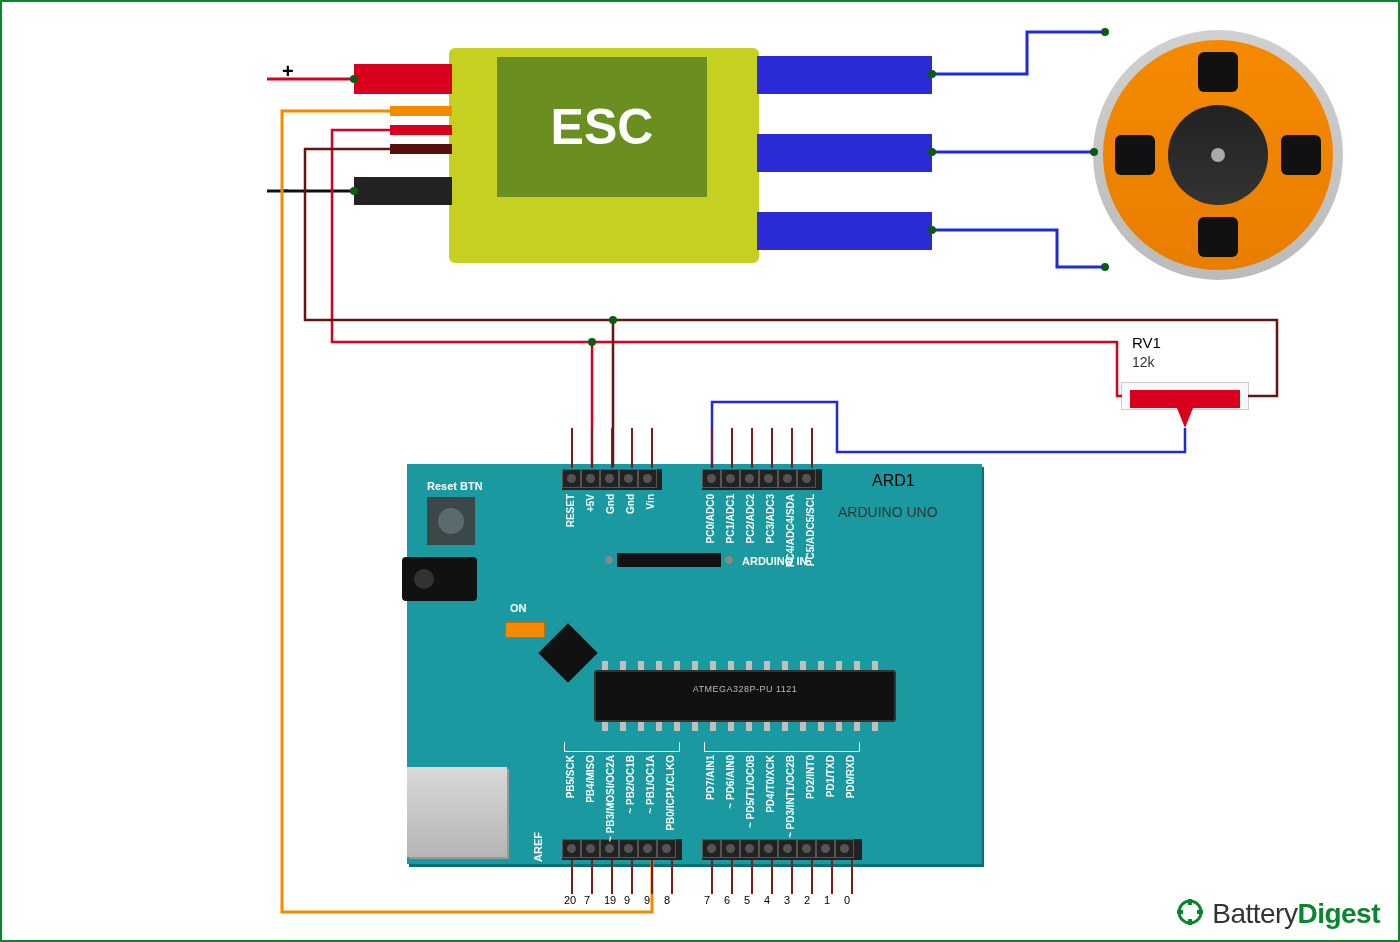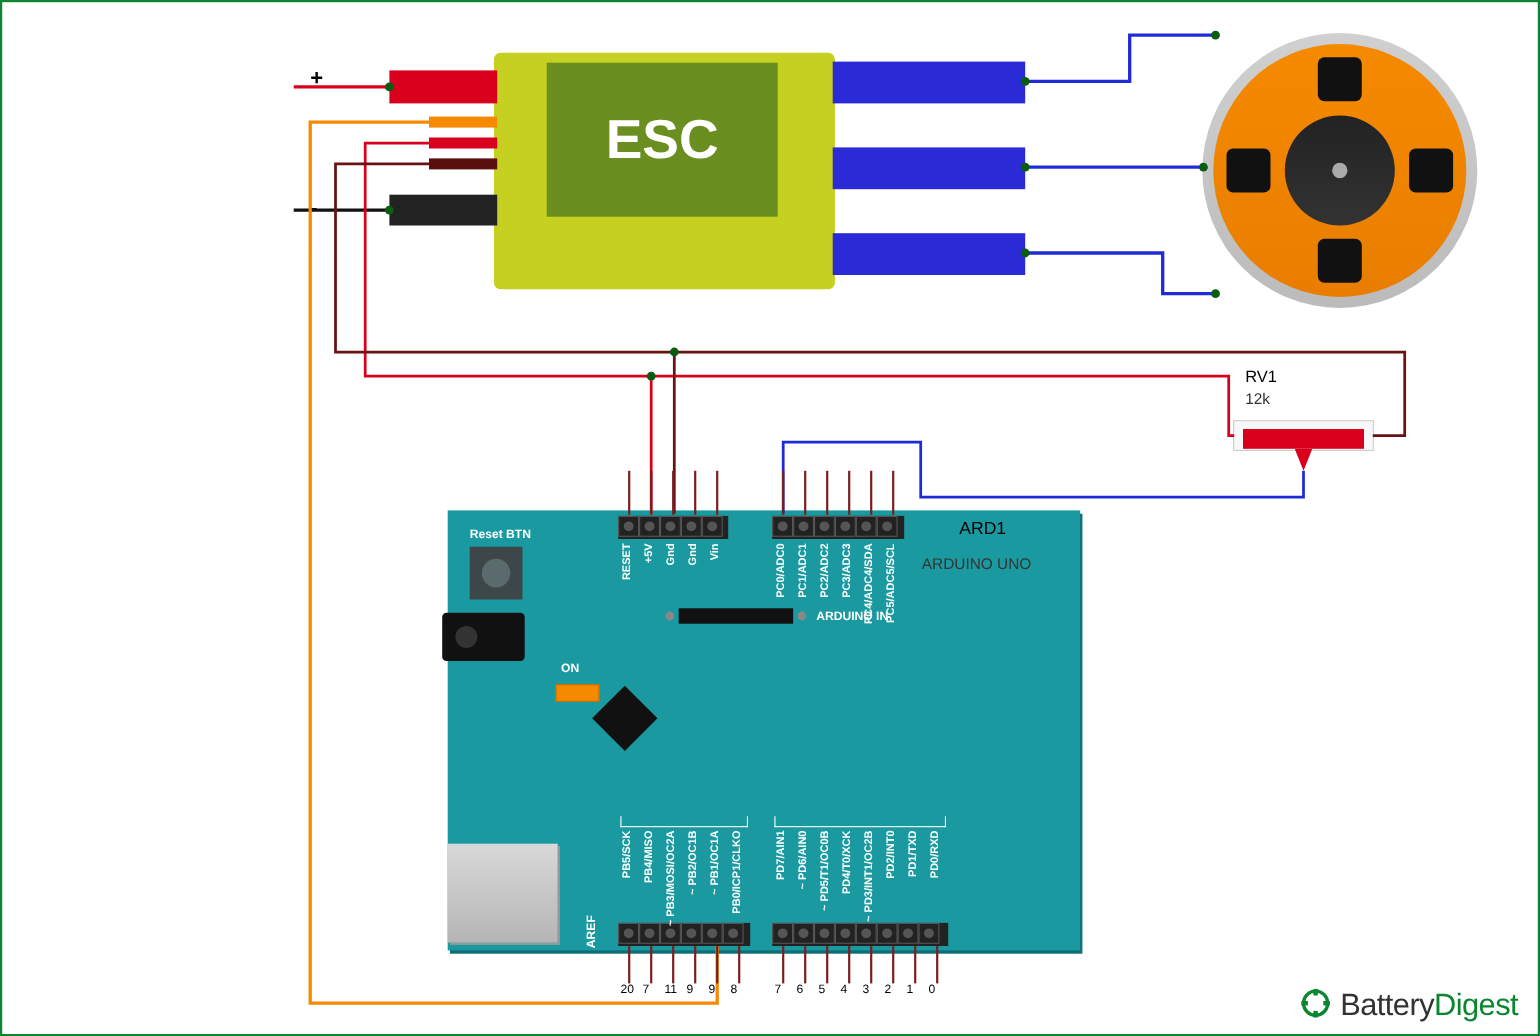--- a/index.html
+++ b/index.html
@@ -62,21 +62,21 @@
   .bracket{ position:absolute; border:1px solid #fff; border-top:none; height:10px;}
 
   
   .pot-body{ position:absolute; left:1128px; top:388px; width:110px; height:18px; background:#d8001c; }
   .pot-wiper{ position:absolute; left:1175px; top:406px; width:16px; height:20px; background:#d8001c; clip-path: polygon(50% 100%, 0 0, 100% 0);}
   .pot-base{ position:absolute; left:1119px; top:380px; width:128px; height:28px; border:1px solid #ccc; background:#f8f8f8;}
 
   .label { position:absolute; font-size:15px; color:#000; }
   .label.small{ font-size:14px; color:#333;}
   .logo { position:absolute; right:18px; bottom:10px; font-size:28px; font-weight:500; color:#333; letter-spacing:-0.5px;}
-  .logo .d { color:#0a8530; font-weight:400;}
+  .logo .d { color:#0a8530; font-weight:700;}
   .node{ position:absolute; width:8px; height:8px; border-radius:50%; background:#0a5c10; transform:translate(-4px,-4px);}
 
   .pinwire{ position:absolute; width:2px; background:#7a1d1d;}
   .pinwireB{ position:absolute; width:2px; background:#7a1d1d;}
 </style>
 </head>
 <body>
 
 <div class="canvas">
 
@@ -120,20 +120,26 @@
       <div class="cir"></div>
     </div>
   <div class="ard-text-small" style="left:425px; top:478px;">Reset BTN</div>
   <div class="layer barrel"></div>
   <div class="layer usb"></div>
   <div class="ard-text-small" style="left:508px; top:600px;">ON</div>
   <div class="layer on-led"></div>
   <div class="layer chip45"></div>
   <div class="diode"></div>
   <div class="ard-text-small" style="left:740px; top:553px;">ARDUINO IN</div>
+  <div class="layer atmega">
+    <div class="legs"></div>
+      <div class="legs2"></div>
+    <div class="txt">ATMEGA328P-PU
+1121</div>
+  </div>
 
   <div class="hdr" style="left:560px; top:467px; width:100px; height:21px;">
     <div class="pinhole"></div>
       <div class="pinhole"></div>
       <div class="pinhole"></div>
       <div class="pinhole"></div>
       <div class="pinhole"></div>
   </div>
 
   <div class="hdr" style="left:700px; top:467px; width:120px; height:21px;">
@@ -202,21 +208,21 @@
       <div class="vert-lbl" style="left: 743px; top: 753px;">~ PD5/T1/OC0B</div>
       <div class="vert-lbl" style="left: 763px; top: 753px;">PD4/T0/XCK</div>
       <div class="vert-lbl" style="left: 783px; top: 753px;">~ PD3/INT1/OC2B</div>
       <div class="vert-lbl" style="left: 803px; top: 753px;">PD2/INT0</div>
       <div class="vert-lbl" style="left: 823px; top: 753px;">PD1/TXD</div>
       <div class="vert-lbl" style="left: 843px; top: 753px;">PD0/RXD</div>
     </div>
   <div id="digL-outer">
       <div class="num-lbl" style="left: 562px; top: 892px;">20</div>
       <div class="num-lbl" style="left: 582px; top: 892px;">7</div>
-      <div class="num-lbl" style="left: 602px; top: 892px;">11</div>
+      <div class="num-lbl" style="left: 602px; top: 892px;">19</div>
       <div class="num-lbl" style="left: 622px; top: 892px;">9</div>
       <div class="num-lbl" style="left: 642px; top: 892px;">9</div>
       <div class="num-lbl" style="left: 662px; top: 892px;">8</div>
     </div>
   <div id="digR-outer">
       <div class="num-lbl" style="left: 702px; top: 892px;">7</div>
       <div class="num-lbl" style="left: 722px; top: 892px;">6</div>
       <div class="num-lbl" style="left: 742px; top: 892px;">5</div>
       <div class="num-lbl" style="left: 762px; top: 892px;">4</div>
       <div class="num-lbl" style="left: 782px; top: 892px;">3</div>

